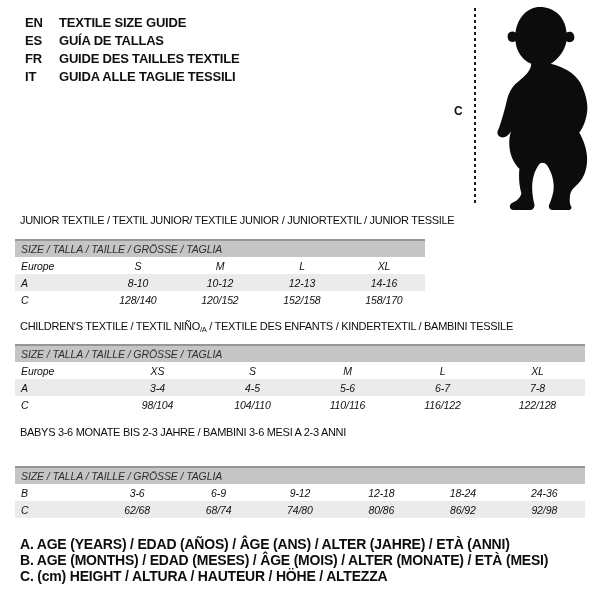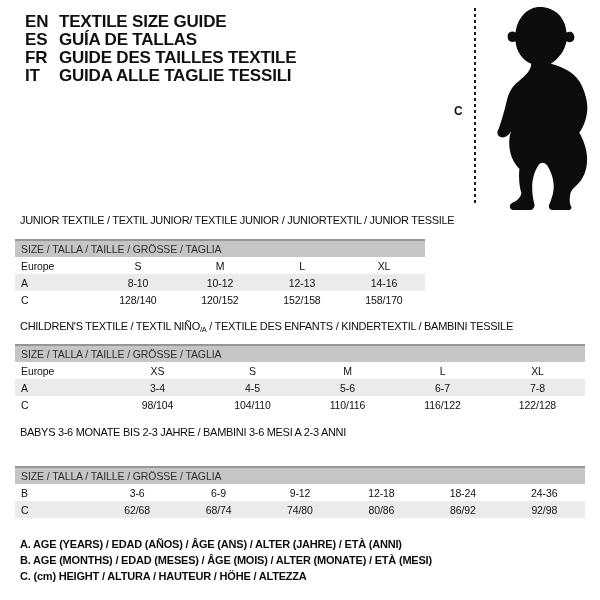--- a/index.html
+++ b/index.html
@@ -3,21 +3,21 @@
 <meta charset="utf-8">
 <style>
   html,body{margin:0;padding:0;}
   body{
     width:600px;height:600px;background:#ffffff;
     font-family:"Liberation Sans",sans-serif;color:var(--text,#101010);
   }
   .page{position:relative;width:600px;height:600px;overflow:hidden;background:#fff;}
 
   
-  .languages{position:absolute;left:25px;top:13px;font-weight:bold;font-size:17px;letter-spacing:-0.2px;}
+  .languages{position:absolute;left:25px;top:13px;font-weight:bold;font-size:13px;letter-spacing:-0.2px;}
   .lang-row{display:flex;height:18px;align-items:center;}
   .lang-code{width:34px;flex:0 0 34px;}
 
   
   .figure-area{position:absolute;left:448px;top:4px;width:152px;height:212px;}
   .measure-c{position:absolute;left:6px;top:100px;font-weight:bold;font-size:12px;}
   .dashed-line{
     position:absolute;left:26px;top:4px;width:2px;height:198px;
     background:repeating-linear-gradient(to bottom,#1c1c1c 0 3px,transparent 3px 6px);
   }
@@ -29,35 +29,35 @@
     position:absolute;left:20px;font-weight:normal;font-size:11px;
     letter-spacing:-0.3px;white-space:nowrap;color:#0d0d0d;
   }
   .title-1{top:214px;}
   .title-2{top:320px;}
   .title-3{top:425px;line-height:15px;white-space:normal;width:560px;}
   .table-title sub{font-size:7.5px;vertical-align:-2px;}
 
   
   table{border-collapse:collapse;table-layout:fixed;position:absolute;
-        font-size:10.5px;letter-spacing:-0.1px;color:#101010;}
+        font-size:10.5px;letter-spacing:-0.1px;color:#101010;font-style:italic;}
   .tbl-1{left:15px;top:239px;width:410px;}
   .tbl-2{left:15px;top:344px;width:570px;}
   .tbl-3{left:15px;top:466px;width:570px;}
   td{height:17px;padding:0;text-align:center;overflow:hidden;white-space:nowrap;}
   td.rowlabel{width:52px;text-align:left;padding-left:6px;margin-left:23px;}
   tr.sizebar td{
     background:var(--size-bar-bg,#c5c5c5);
     border-top:2px solid var(--size-bar-border,#969696);
     height:16px;text-align:left;padding-left:6px;color:#2f2f2f;font-size:10.5px;
   }
   tr.shaded td{background:var(--row-shaded-bg,#ebebeb);}
 
   
-  .footnotes{position:absolute;left:20px;top:536px;font-weight:bold;font-size:11px;
+  .footnotes{position:absolute;left:20px;top:536px;font-weight:bold;font-size:14px;
              letter-spacing:-0.2px;line-height:16px;color:#0d0d0d;}
 </style>
 </head>
 <body>
 
 <div class="page">
 
   <div class="languages">
     <div class="lang-row">
       <span class="lang-code">EN</span>

